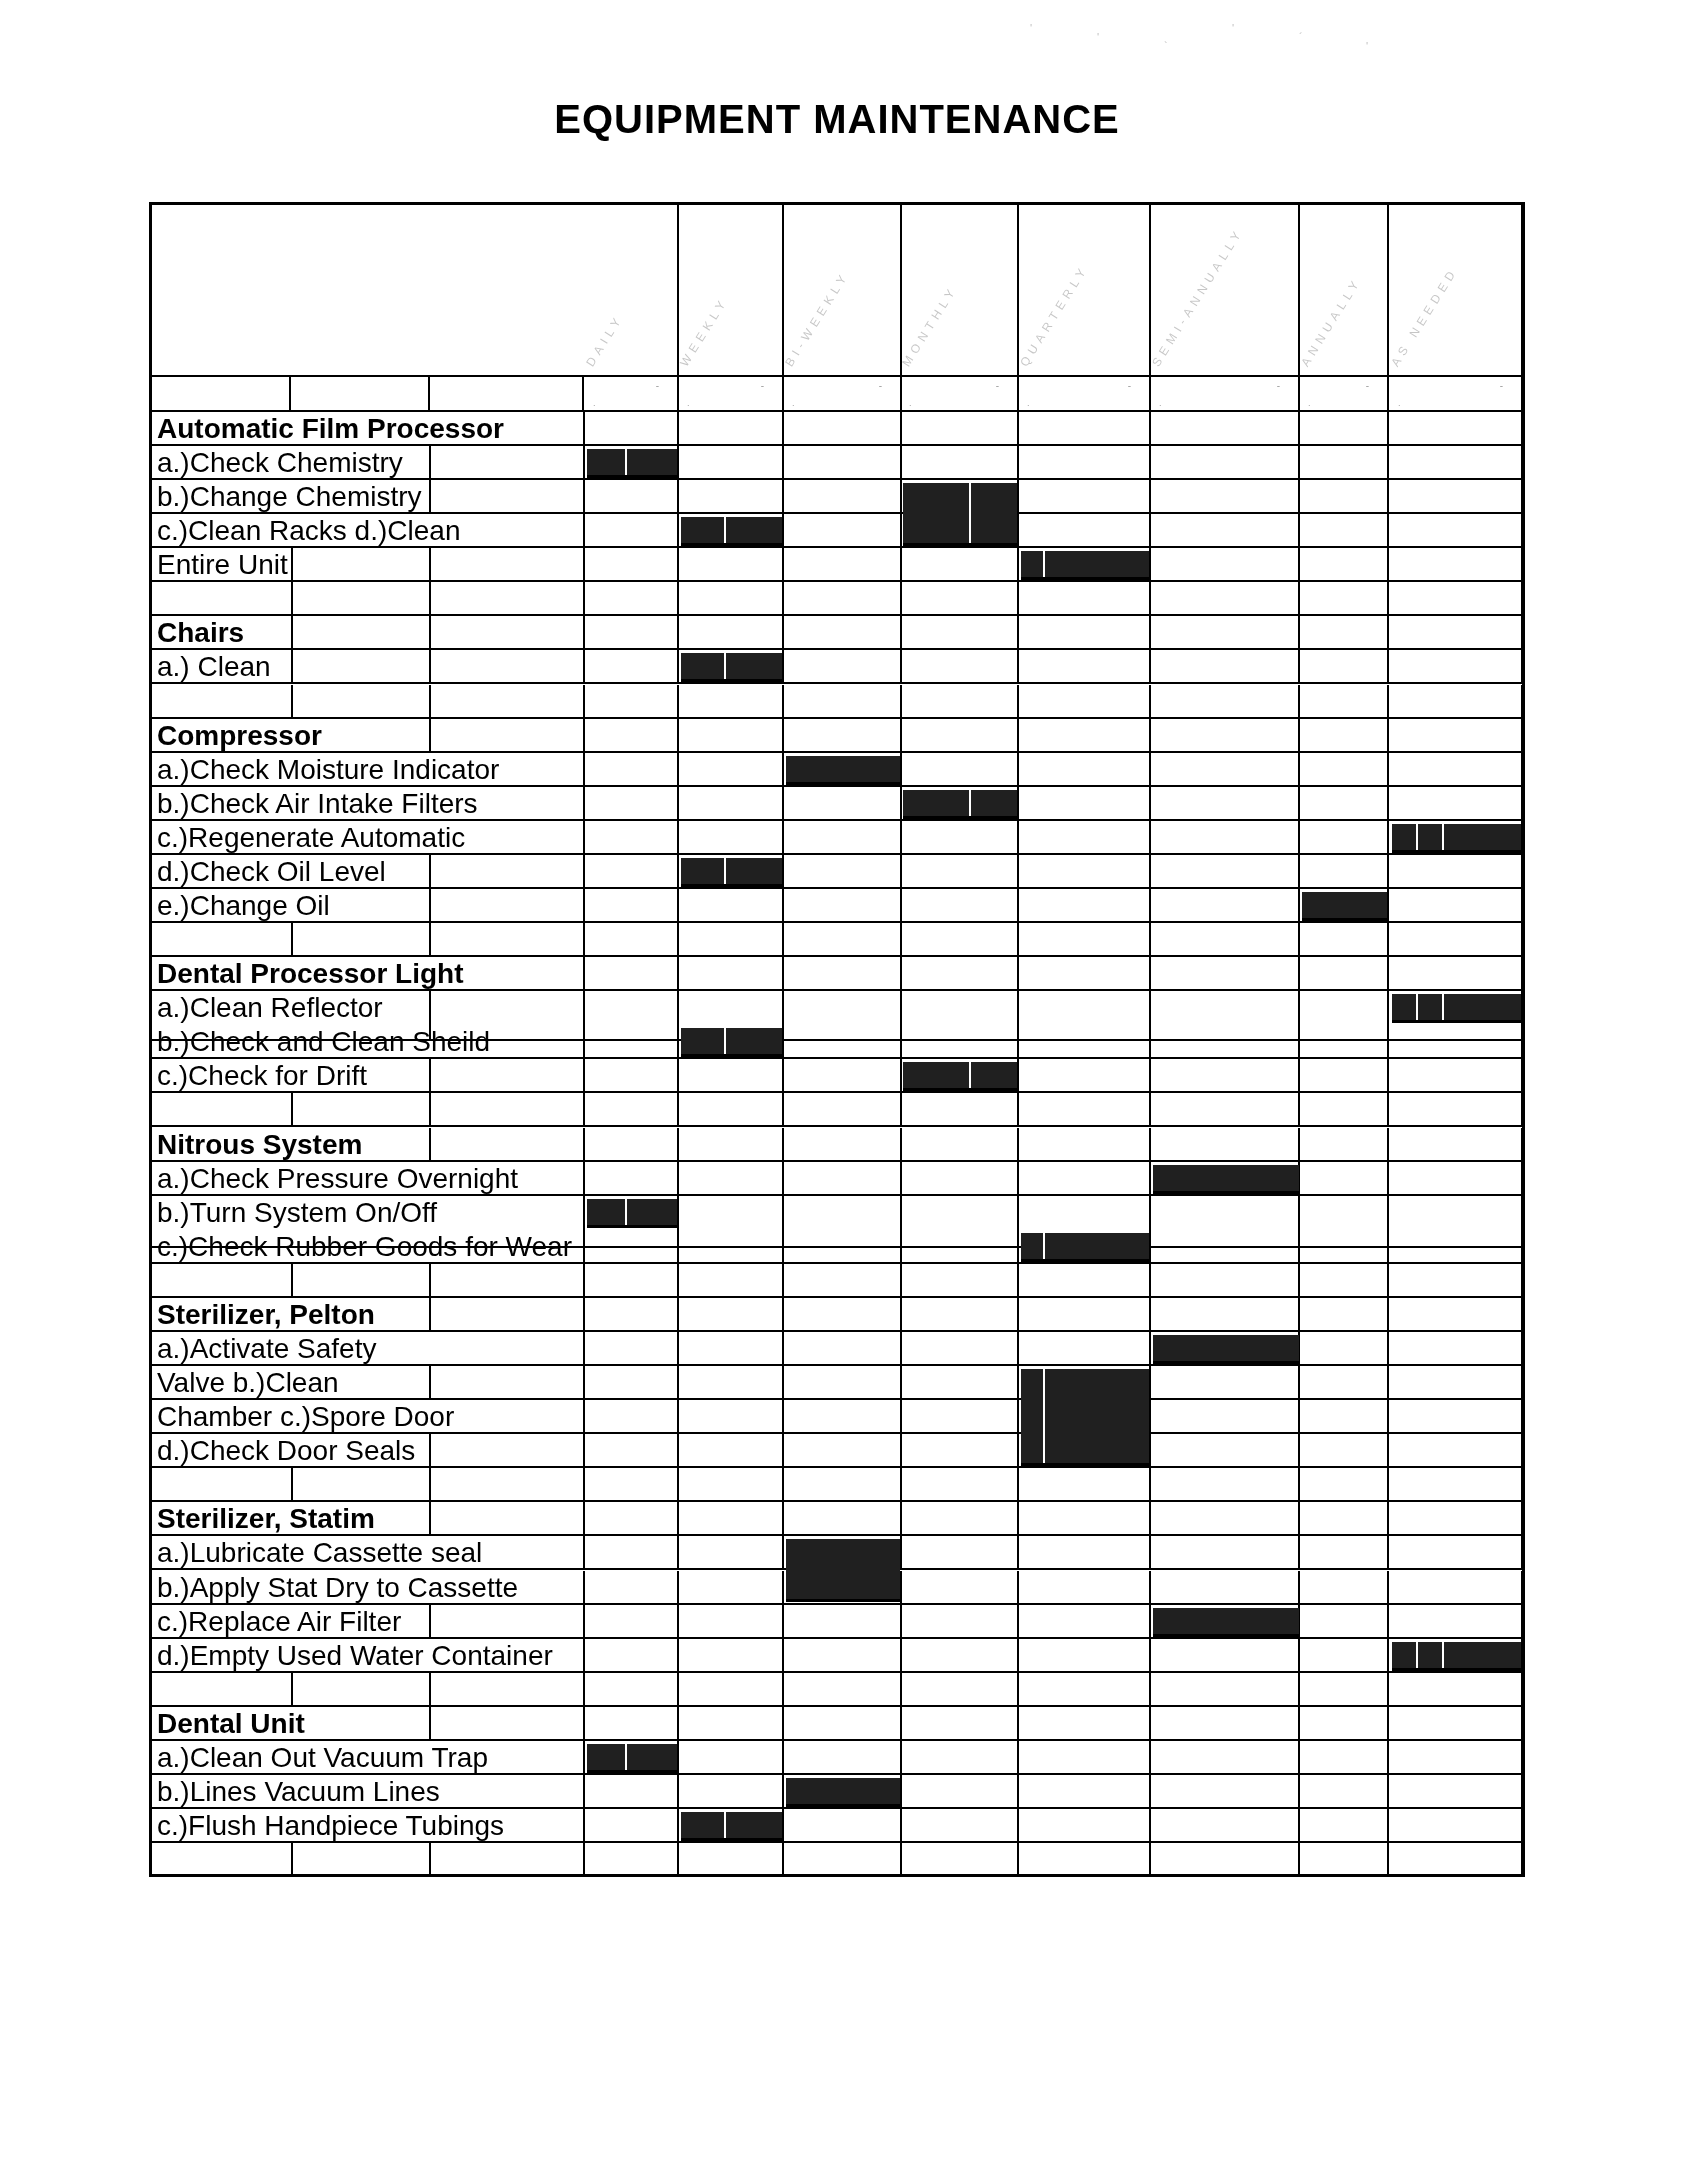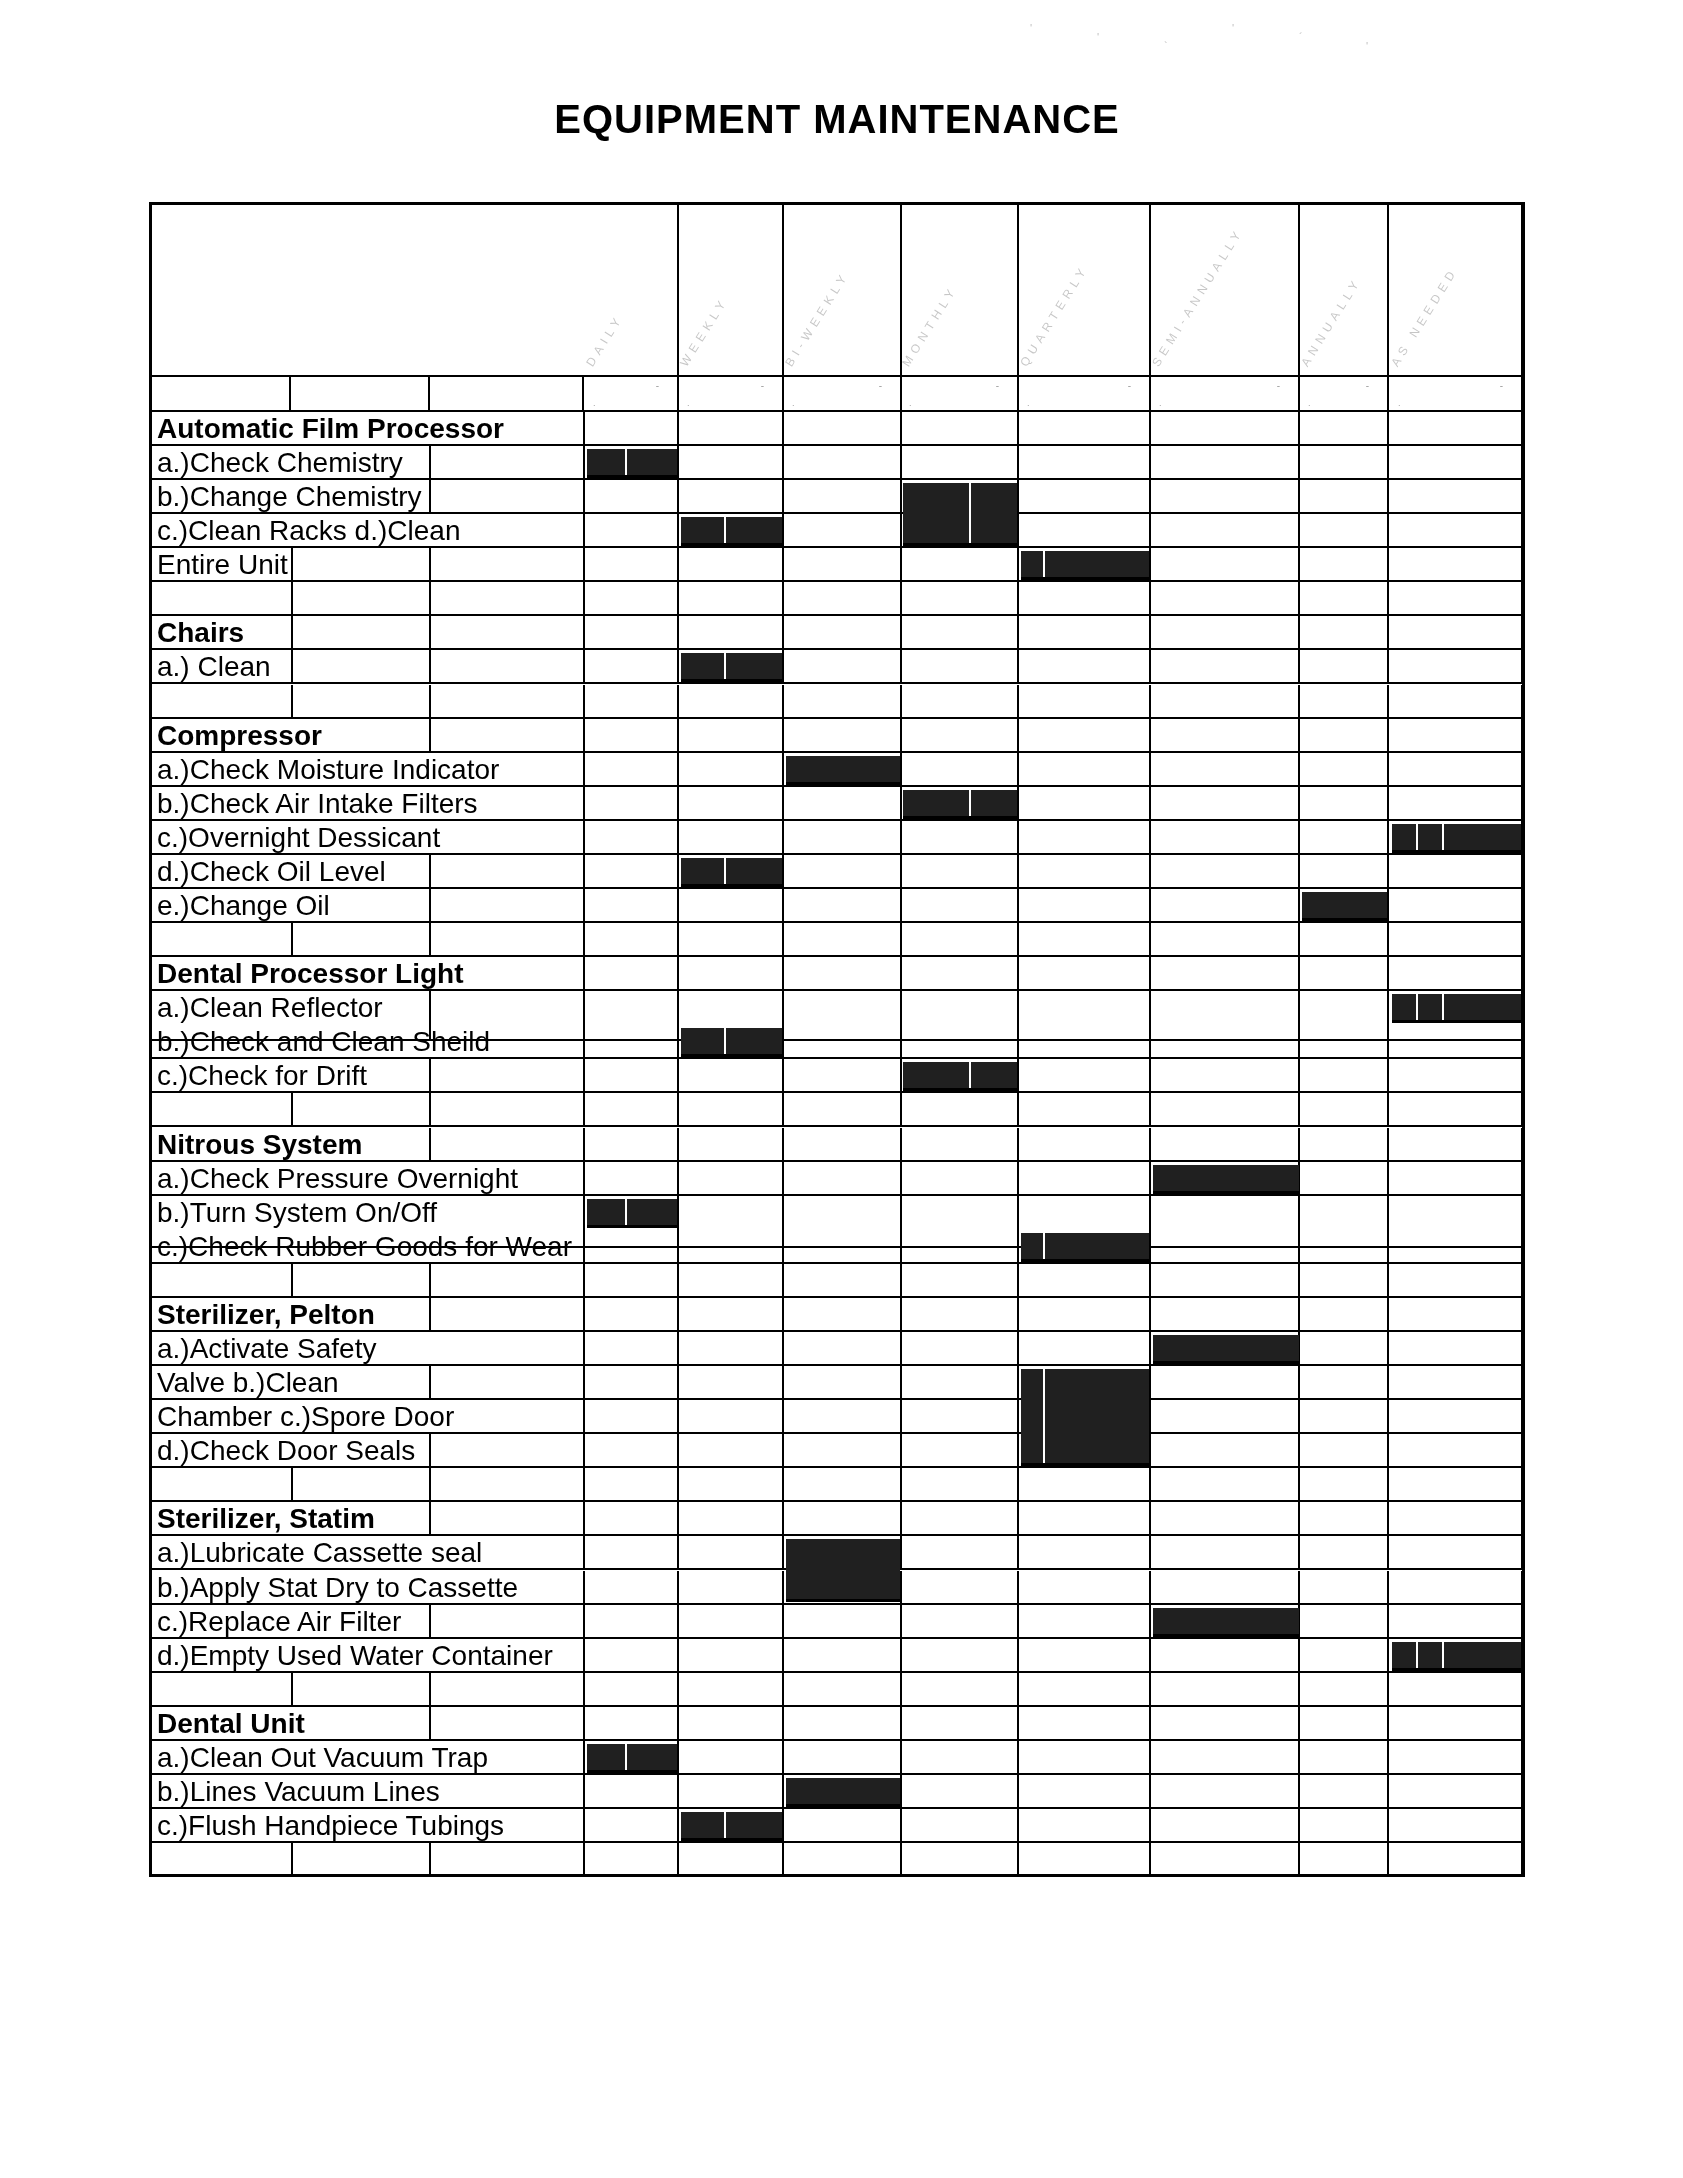--- a/index.html
+++ b/index.html
@@ -256,21 +256,21 @@
         <div class="cell data-cell" style="left: 433px; width: 94px;"></div>
         <div class="cell data-cell" style="left: 527px; width: 105px;"></div>
         <div class="cell data-cell" style="left: 632px; width: 118px;"></div>
         <div class="cell data-cell" style="left: 749px; width: 118px;"></div>
         <div class="cell data-cell" style="left: 867px; width: 132px;"></div>
         <div class="cell data-cell" style="left: 999px; width: 149px;"></div>
         <div class="cell data-cell" style="left: 1148px; width: 89px;"></div>
         <div class="cell data-cell" style="left: 1238px; width: 133px;"></div>
       </div>
       <div class="body-row" style="top: 616px; height: 34px;">
-        <div class="cell desc-cell">c.)Overnight Dessicant</div>
+        <div class="cell desc-cell">c.)Regenerate Automatic</div>
         <div class="cell data-cell" style="left: 433px; width: 94px;"></div>
         <div class="cell data-cell" style="left: 527px; width: 105px;"></div>
         <div class="cell data-cell" style="left: 632px; width: 118px;"></div>
         <div class="cell data-cell" style="left: 749px; width: 118px;"></div>
         <div class="cell data-cell" style="left: 867px; width: 132px;"></div>
         <div class="cell data-cell" style="left: 999px; width: 149px;"></div>
         <div class="cell data-cell" style="left: 1148px; width: 89px;"></div>
         <div class="cell data-cell" style="left: 1238px; width: 133px;"></div>
       </div>
       <div class="body-row" style="top: 650px; height: 34px;">

